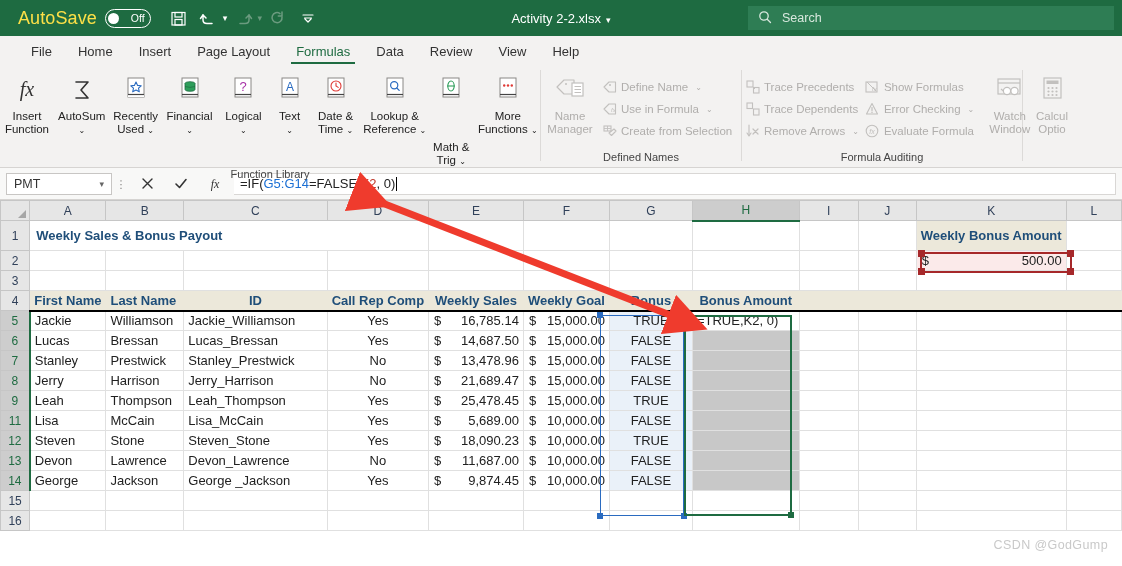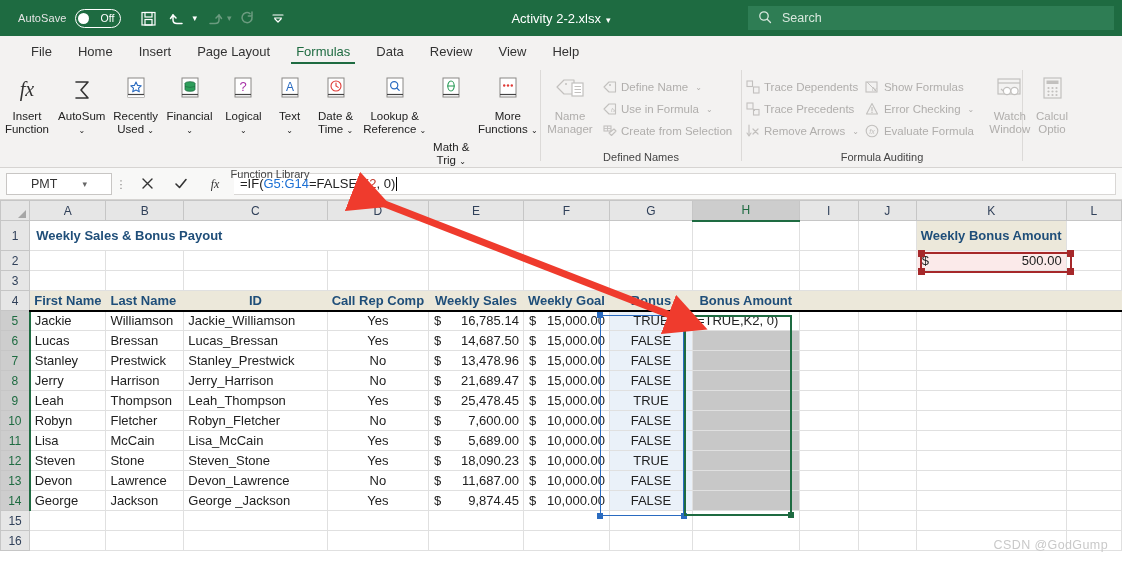--- a/index.html
+++ b/index.html
@@ -11,21 +11,21 @@
     -webkit-font-smoothing:antialiased;
   }
   .app { position:relative; width:1122px; height:566px; }
 
   
   .titlebar {
     height:36px; background:#1e6b41; display:flex; align-items:center;
     color:#ffffff; position:relative;
   }
   .autosave-wrap { display:flex; align-items:center; margin-left:18px; gap:8px; }
-  .autosave-label { font-size:11px; color:#e5e5e5; letter-spacing:.1px; }
+  .autosave-label { font-size:18px; color:#fde047; letter-spacing:.1px; }
   .toggle {
     width:46px; height:19px; border-radius:10px; border:1.4px solid #ffffff;
     display:flex; align-items:center; padding:0 2px; gap:12px; background:transparent;
   }
   .toggle .knob { width:11px; height:11px; border-radius:50%; background:#ffffff; }
   .toggle .off { font-size:10.5px; color:#ffffff; line-height:1; }
   .qat { display:flex; align-items:center; gap:2px; margin-left:14px; }
   .qat-btn {
     width:28px; height:26px; display:flex; align-items:center; justify-content:center;
     color:#ffffff;
@@ -91,21 +91,21 @@
   .smallrow .cv { font-size:8px; margin-left:3px; }
   .smallcol { display:flex; flex-direction:column; justify-content:center; padding-top:8px; }
 
   
   .fbar {
     height:32px; background:#f8f8f7; display:flex; align-items:center;
     border-bottom:1px solid #d6d4d2; padding:0 6px; gap:0;
   }
   .namebox {
     width:106px; height:22px; background:#ffffff; border:1px solid #c8c6c4;
-    display:flex; align-items:center; padding:0 24px; font-size:12.5px; color:#333;
+    display:flex; align-items:center; padding:0 7px; font-size:12.5px; color:#333;
     justify-content:space-between;
   }
   .namebox .cv { font-size:9px; color:#666; }
   .dots3 { width:18px; text-align:center; color:#8a8886; font-size:11px; letter-spacing:0; line-height:4px; }
   .fb-btns { display:flex; align-items:center; gap:0; }
   .fb-btn { width:34px; height:24px; display:flex; align-items:center; justify-content:center; }
   .fbinput {
     flex:1; height:22px; background:#ffffff; border:1px solid #d9d7d5; border-left:none;
     display:flex; align-items:center; padding:0 6px; font-size:13px; margin-left:2px;
   }
@@ -411,36 +411,36 @@
     </div>
 
     <div class="group-sep" style="margin:6px 0 6px;"></div>
 
     <div class="group" style="width:280px;">
       <div class="group-body">
         <div class="smallcol">
           <div class="smallrow">
             <span class="sic">
               <svg width="14" height="14" viewBox="0 0 14 14">
+                  <rect x="1" y="1" width="6" height="6" fill="none" stroke="#c2c0be" stroke-width="1.1"></rect>
+                  <rect x="7.5" y="7.5" width="5.5" height="5.5" fill="none" stroke="#c2c0be" stroke-width="1.1"></rect>
+                  <path d="M7 7 L9 9" stroke="#c2c0be" stroke-width="1"></path>
+                </svg>
+            </span>
+            <span>Trace Precedents</span>
+          </div>
+          <div class="smallrow">
+            <span class="sic">
+              <svg width="14" height="14" viewBox="0 0 14 14">
                   <rect x="1" y="1" width="5.5" height="5.5" fill="none" stroke="#c2c0be" stroke-width="1.1"></rect>
                   <rect x="7.5" y="7" width="5.5" height="6" fill="none" stroke="#c2c0be" stroke-width="1.1"></rect>
                   <path d="M6 6 L8 8" stroke="#c2c0be" stroke-width="1"></path>
                 </svg>
             </span>
             <span>Trace Dependents</span>
-          </div>
-          <div class="smallrow">
-            <span class="sic">
-              <svg width="14" height="14" viewBox="0 0 14 14">
-                  <rect x="1" y="1" width="6" height="6" fill="none" stroke="#c2c0be" stroke-width="1.1"></rect>
-                  <rect x="7.5" y="7.5" width="5.5" height="5.5" fill="none" stroke="#c2c0be" stroke-width="1.1"></rect>
-                  <path d="M7 7 L9 9" stroke="#c2c0be" stroke-width="1"></path>
-                </svg>
-            </span>
-            <span>Trace Precedents</span>
           </div>
           <div class="smallrow">
             <span class="sic">
               <svg width="14" height="14" viewBox="0 0 14 14">
                   <path d="M3 1 L3 10 M3 12 L1 9 M3 12 L5 9" fill="none" stroke="#c2c0be" stroke-width="1.1" stroke-linecap="round"></path>
                   <path d="M7 5 L12 10 M12 5 L7 10" stroke="#c2c0be" stroke-width="1.2" stroke-linecap="round"></path>
                 </svg>
             </span>
             <span>Remove Arrows</span>
             <span class="cv">⌄</span>
@@ -724,35 +724,20 @@
             <td class="cell r money"><span class="sym">$</span><span>25,478.45</span></td>
             <td class="cell r money"><span class="sym">$</span><span>15,000.00</span></td>
             <td class="cell c gbonus">TRUE</td>
             <td class="cell selcell"></td>
             <td class="cell "></td>
             <td class="cell "></td>
             <td class="cell "></td>
             <td class="cell "></td>
           </tr>
           <tr>
-            <th class="rowhead sel">10</th>
-            <td class="cell ">Robyn</td>
-            <td class="cell ">Fletcher</td>
-            <td class="cell ">Robyn_Fletcher</td>
-            <td class="cell c">No</td>
-            <td class="cell r money"><span class="sym">$</span><span>7,600.00</span></td>
-            <td class="cell r money"><span class="sym">$</span><span>10,000.00</span></td>
-            <td class="cell c gbonus">FALSE</td>
-            <td class="cell selcell"></td>
-            <td class="cell "></td>
-            <td class="cell "></td>
-            <td class="cell "></td>
-            <td class="cell "></td>
-          </tr>
-          <tr>
             <th class="rowhead sel">11</th>
             <td class="cell ">Lisa</td>
             <td class="cell ">McCain</td>
             <td class="cell ">Lisa_McCain</td>
             <td class="cell c">Yes</td>
             <td class="cell r money"><span class="sym">$</span><span>5,689.00</span></td>
             <td class="cell r money"><span class="sym">$</span><span>10,000.00</span></td>
             <td class="cell c gbonus">FALSE</td>
             <td class="cell selcell"></td>
             <td class="cell "></td>

